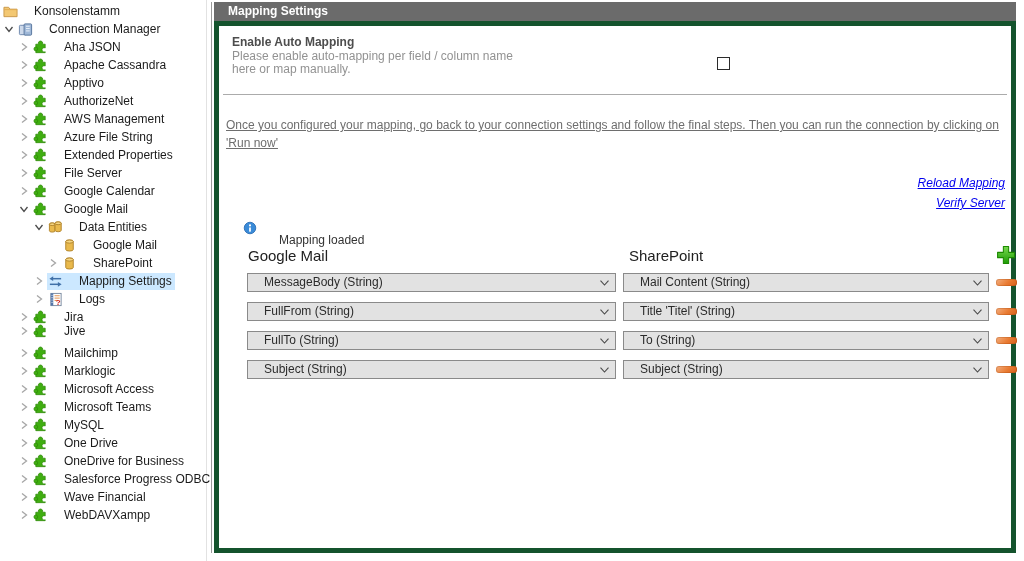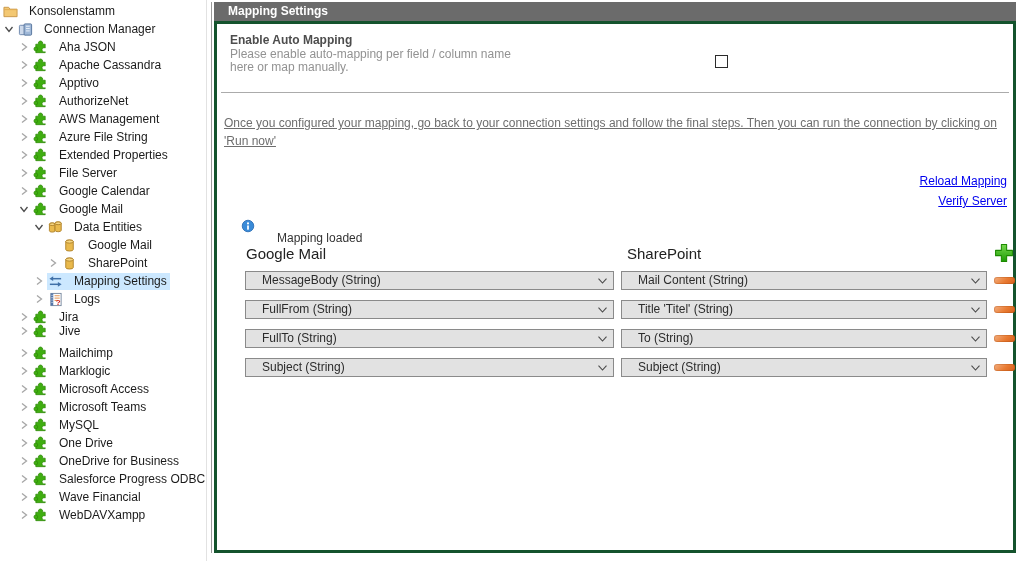--- a/index.html
+++ b/index.html
@@ -8,38 +8,38 @@
     width:1024px; height:561px; position:relative; overflow:hidden;
     background:#fff; font-family:"Liberation Sans", sans-serif;
   }
   
   .sidebar { position:absolute; left:0; top:0; width:207px; height:561px;
     background:#fff; border-right:1px solid #e2e2e2; }
   .trow { position:absolute; display:flex; align-items:center; gap:3px; height:18px; white-space:nowrap; cursor:default; }
   .chev { width:10px; height:10px; flex:0 0 auto; }
   .chevspacer { width:10px; height:10px; flex:0 0 auto; }
   .ic { width:15px; height:15px; flex:0 0 auto; }
-  .hl { display:flex; align-items:center; gap:11px; padding:1px 3px 1px 1px; }
+  .hl { display:flex; align-items:center; gap:16px; padding:1px 3px 1px 1px; }
   .lbl { font-size:12px; color:#1b1b1b; }
   .selected .hl { background:#cce8ff; }
   .l0{left:2px} .l1{left:4px} .l2{left:19px} .l3{left:34px} .l4{left:48px}
   
   .vsplit { position:absolute; left:211px; top:2px; width:1px; height:551px; background:#9a9a9a; }
   .main { position:absolute; left:214px; top:2px; width:802px; height:551px; }
   .titlebar { height:19px; background:#6b6b6b; color:#fff; font-size:12px;
     font-weight:bold; line-height:19px; padding-left:14px; }
   .content { position:absolute; left:0; top:19px; width:802px; height:532px;
-    border:3px solid #14532d; background:#fff; }
+    border:5px solid #14532d; background:#fff; }
   .abs { position:absolute; }
   .enable-title { left:13px; top:9px; font-size:12px; font-weight:bold; color:#4d4d4d; }
   .enable-desc { left:13px; top:24px; width:292px; font-size:12px; color:#929292; line-height:13px; }
   .cb { left:498px; top:31px; width:13px; height:13px; border:1px solid #2b2b2b; background:#fff; }
   .sep { left:4px; right:4px; top:68px; height:1px; background:#ababab; }
   .para { left:7px; top:90px; width:788px; font-size:12px; color:#6e6e6e; line-height:18px;text-decoration:underline; }
-  .link { right:6px; font-size:12px; color:#0000ee; text-decoration:underline; cursor:pointer; }
+  .link { right:6px; font-size:12px; color:#0000ee; text-decoration:underline; cursor:pointer;font-style:italic; }
   .link.reload { top:150px; } .link.verify { top:170px; }
   .info-ic { left:24px; top:195px; width:14px; height:14px; }
   .status-txt { left:60px; top:197px; font-size:12px; color:#333;margin-top:10px; }
   .colhead { top:221px; font-size:15px; color:#212121; }
   .colhead.src { left:29px; } .colhead.tgt { left:410px; }
   .plus { left:777px; top:219px; width:20px; height:20px; cursor:pointer; }
   .dd { position:absolute; height:19px; background:#e2e2e2; border:1px solid #8a8a8a;
     font-size:12px; color:#2b2b2b; line-height:17px; padding:0 22px 0 16px;
     overflow:hidden; cursor:default; }
   .dd .caret { position:absolute; right:6px; top:6px; }

